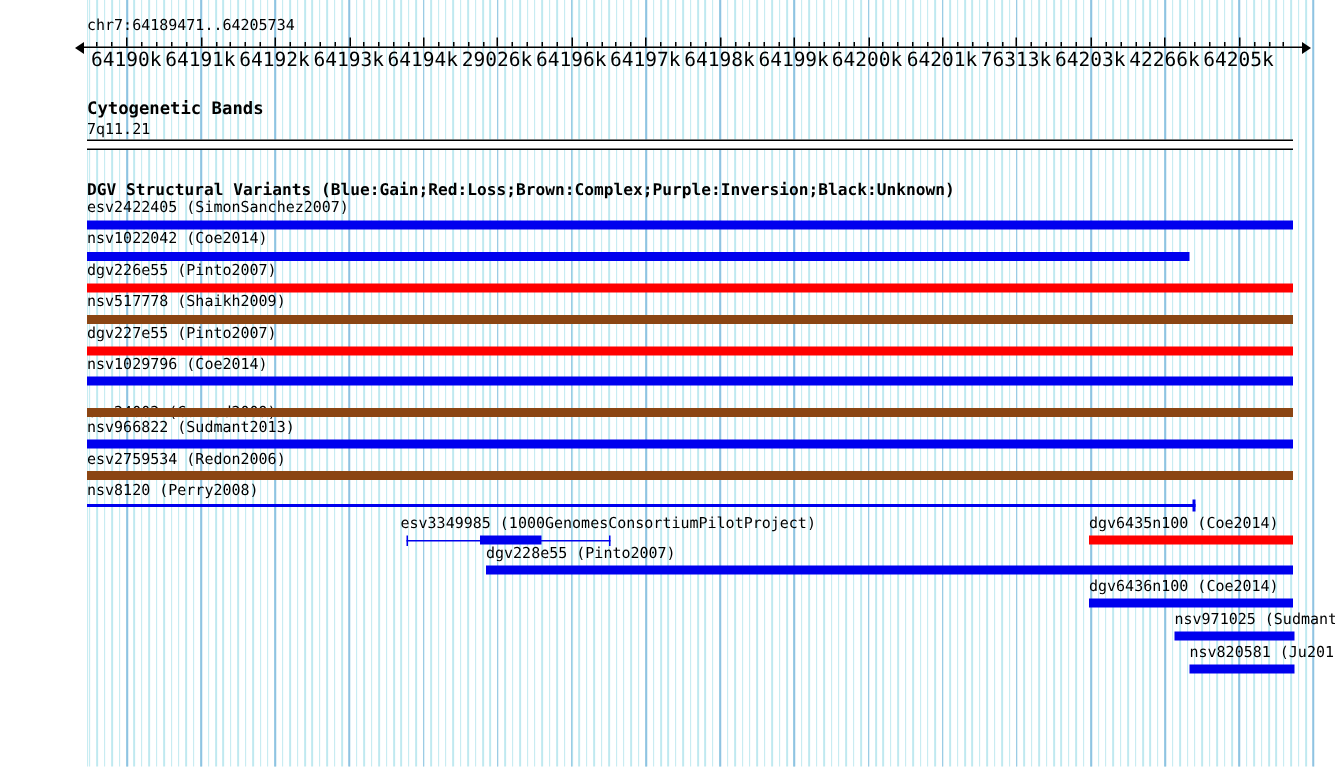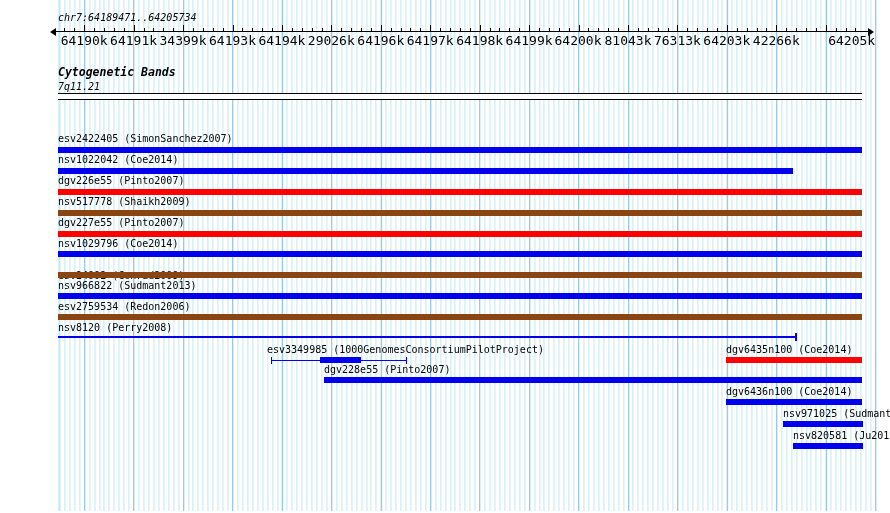--- a/index.html
+++ b/index.html
@@ -1,20 +1,20 @@
 <!DOCTYPE html>
 <html><head>
 <meta charset="utf-8">
 <style>
   html,body{margin:0;padding:0;background:#fff;}
   #screen{
     position:relative;width:890px;height:513px;overflow:hidden;background:#ffffff;
     font-family:"DejaVu Sans Mono","Liberation Mono",monospace;color:#000;
   }
-  .abs{position:absolute;font-style:italic;}
+  .abs{position:absolute;}
   #grid-stripes{left:58px;top:0;width:822px;height:511px;}
   #region-label{left:58px;top:12px;font-size:10px;line-height:12px;white-space:pre;}
   .tick{background:#000;width:1px;}
   .axis-line{height:1px;background:#000;}
   .arrow{width:0;height:0;border-top:4px solid transparent;border-bottom:4px solid transparent;}
   .arrow.left{border-right:6px solid #000;}
   .arrow.right{border-left:6px solid #000;}
   .tick-label{font-size:13px;line-height:14px;width:70px;margin-left:-35px;text-align:center;white-space:nowrap;}
   .section-title{font-weight:bold;font-size:11.5px;line-height:13px;white-space:nowrap;}
   #dgv-title{font-size:10.8px;}
@@ -112,40 +112,41 @@
       <div class="tick" style="position: absolute; left: 786.2px; top: 28px; height: 3px;"></div>
       <div class="tick" style="position: absolute; left: 796.1px; top: 28px; height: 3px;"></div>
       <div class="tick" style="position: absolute; left: 805.9px; top: 28px; height: 3px;"></div>
       <div class="tick" style="position: absolute; left: 815.8px; top: 28px; height: 3px;"></div>
       <div class="tick" style="position: absolute; left: 825.7px; top: 25px; height: 6px;"></div>
       <div class="tick" style="position: absolute; left: 835.6px; top: 28px; height: 3px;"></div>
       <div class="tick" style="position: absolute; left: 845.5px; top: 28px; height: 3px;"></div>
       <div class="tick" style="position: absolute; left: 855.4px; top: 28px; height: 3px;"></div>
       <div class="tick-label" style="position: absolute; left: 84.2px; top: 34px;">64190k</div>
       <div class="tick-label" style="position: absolute; left: 133.6px; top: 34px;">64191k</div>
-      <div class="tick-label" style="position: absolute; left: 183px; top: 34px;">34399k</div>
+      <div class="tick-label" style="position: absolute; left: 183px; top: 34px;">64192k</div>
       <div class="tick-label" style="position: absolute; left: 232.5px; top: 34px;">64193k</div>
       <div class="tick-label" style="position: absolute; left: 281.9px; top: 34px;">64194k</div>
       <div class="tick-label" style="position: absolute; left: 331.3px; top: 34px;">29026k</div>
       <div class="tick-label" style="position: absolute; left: 380.8px; top: 34px;">64196k</div>
       <div class="tick-label" style="position: absolute; left: 430.2px; top: 34px;">64197k</div>
       <div class="tick-label" style="position: absolute; left: 479.7px; top: 34px;">64198k</div>
       <div class="tick-label" style="position: absolute; left: 529.1px; top: 34px;">64199k</div>
       <div class="tick-label" style="position: absolute; left: 578px; top: 34px;">64200k</div>
-      <div class="tick-label" style="position: absolute; left: 628px; top: 34px;">81043k</div>
+      <div class="tick-label" style="position: absolute; left: 628px; top: 34px;">64201k</div>
       <div class="tick-label" style="position: absolute; left: 677.4px; top: 34px;">76313k</div>
       <div class="tick-label" style="position: absolute; left: 726.8px; top: 34px;">64203k</div>
       <div class="tick-label" style="position: absolute; left: 776.3px; top: 34px;">42266k</div>
-      <div class="tick-label" style="position: absolute; left: 825.7px; top: 34px; padding-left: 26px;">64205k</div>
+      <div class="tick-label" style="position: absolute; left: 825.7px; top: 34px;">64205k</div>
     </div>
 
   <div class="abs section-title" style="left:58px;top:66px;">Cytogenetic Bands</div>
   <div class="abs small-label" style="left:58px;top:81px;">7q11.21</div>
   <div id="cytoband-rect" class="abs" style="left: 58px; top: 93px; width: 804px; height: 5px; background: rgb(255, 255, 255);"></div>
 
+  <div id="dgv-title" class="abs section-title" style="left:58px;top:120px;">DGV Structural Variants (Blue:Gain;Red:Loss;Brown:Complex;Purple:Inversion;Black:Unknown)</div>
 
   <div id="tracks-layer">
       <div class="t-label" style="position: absolute; left: 58px; top: 133px;">esv2422405 (SimonSanchez2007)</div>
       <div class="t-bar" style="position: absolute; left: 58px; top: 147px; width: 804px; height: 6px; background: rgb(0, 0, 238);"></div>
       <div class="t-label" style="position: absolute; left: 58px; top: 154px;">nsv1022042 (Coe2014)</div>
       <div class="t-bar" style="position: absolute; left: 58px; top: 168px; width: 735px; height: 6px; background: rgb(0, 0, 238);"></div>
       <div class="t-label" style="position: absolute; left: 58px; top: 175px;">dgv226e55 (Pinto2007)</div>
       <div class="t-bar" style="position: absolute; left: 58px; top: 189px; width: 804px; height: 6px; background: rgb(255, 0, 0);"></div>
       <div class="t-label" style="position: absolute; left: 58px; top: 196px;">nsv517778 (Shaikh2009)</div>
       <div class="t-bar" style="position: absolute; left: 58px; top: 210px; width: 804px; height: 6px; background: rgb(139, 69, 19);"></div>

